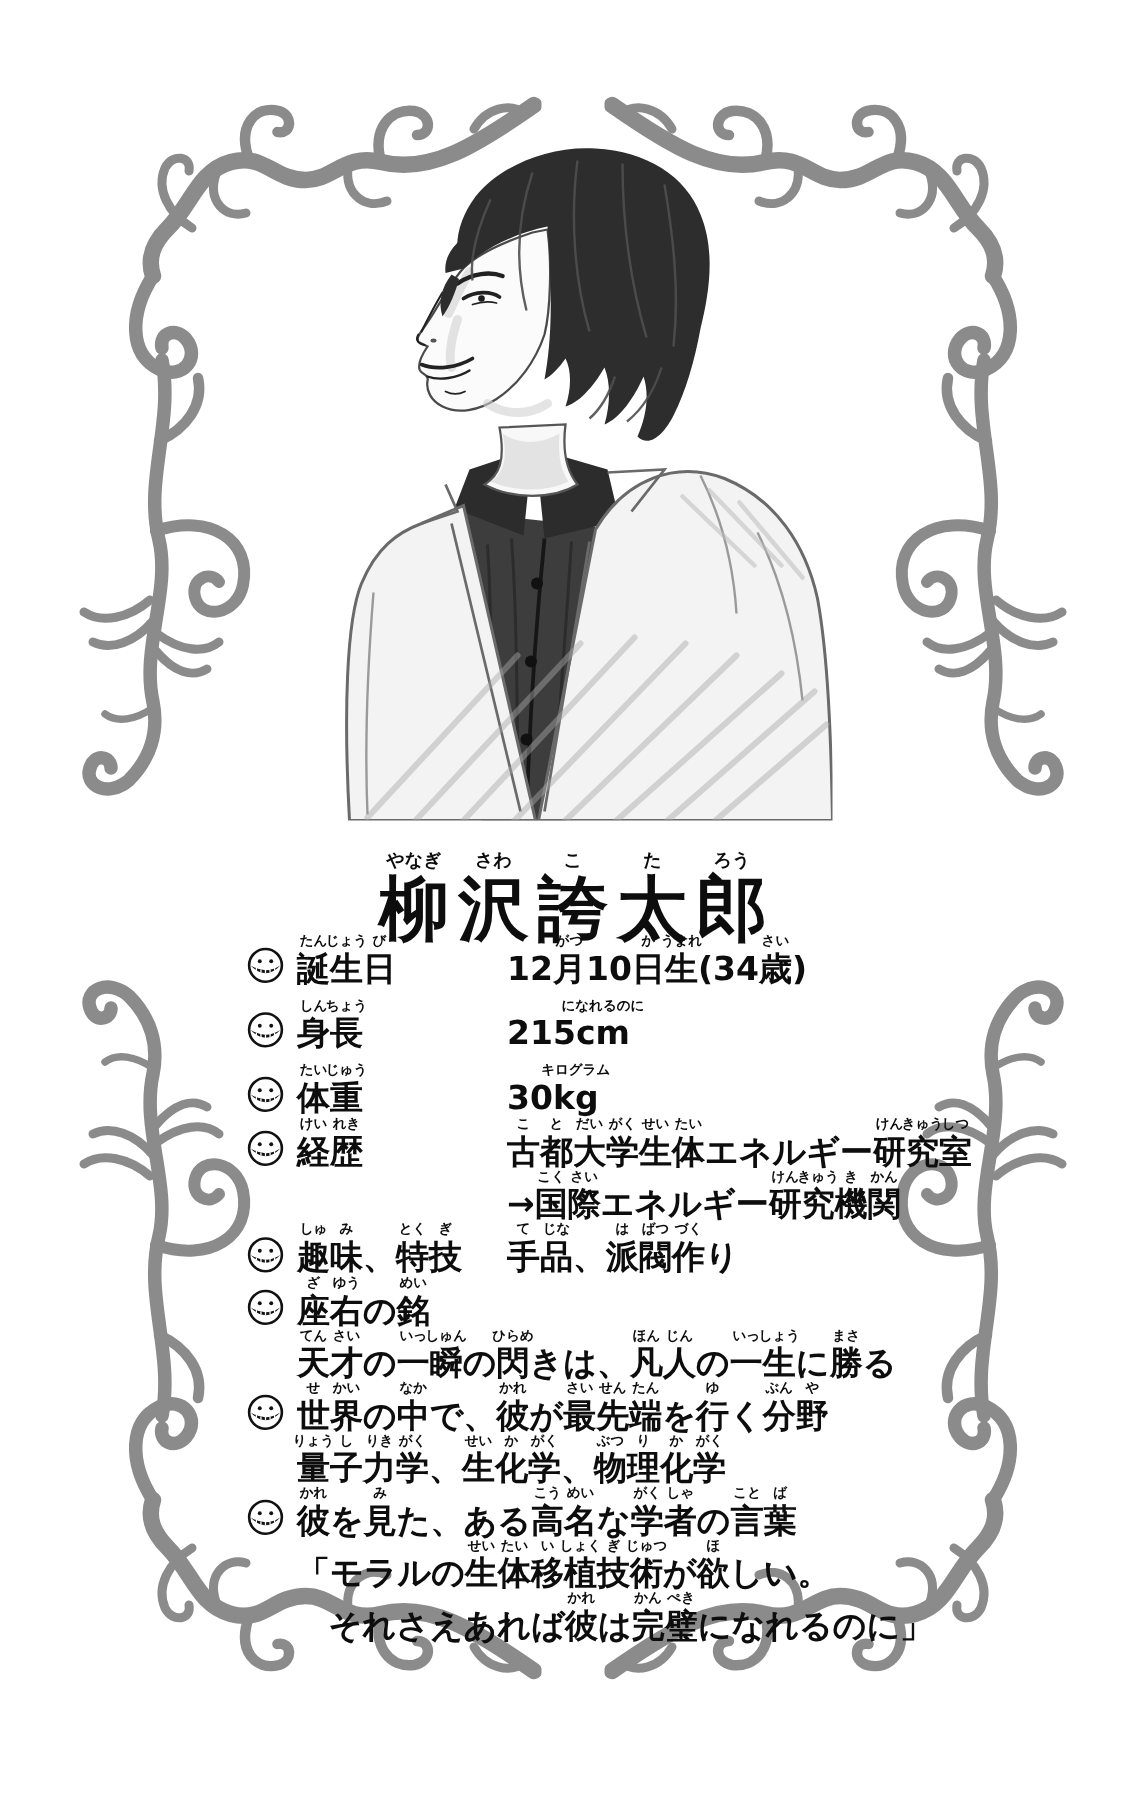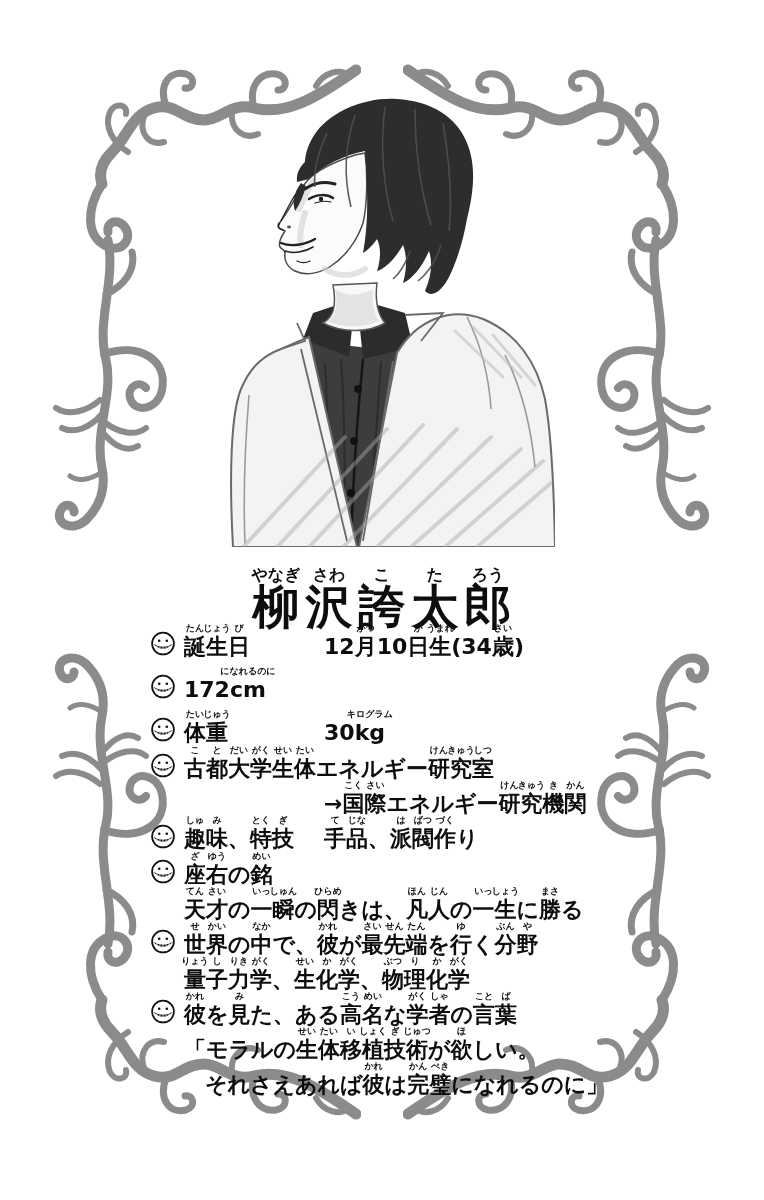--- a/index.html
+++ b/index.html
@@ -16,23 +16,23 @@
   .portrait{position:absolute;left:205px;top:55px;width:350px;height:492px;}
   
   .seg{position:relative;display:inline-block;padding-top:11px;text-align:center;vertical-align:bottom;}
   .seg .rt{position:absolute;top:0;left:50%;transform:translateX(-50%);
            font-size:9px;font-weight:700;line-height:1;white-space:nowrap;letter-spacing:0;}
   .seg .rb{display:block;line-height:1.05;}
   
   .name{position:absolute;left:0;top:546px;width:100%;text-align:center;font-weight:700;white-space:nowrap;}
   .name .seg{padding-top:16px;margin:0 3px;}
   .name .rb{font-family:"DejaVu Serif","Liberation Serif",serif;font-size:47px;line-height:1;}
-  .name .rt{font-size:16px;}
-  
-  .profile{position:absolute;left:150px;top:624px;width:600px;}
+  .name .rt{font-size:12px;}
+  
+  .profile{position:absolute;left:164px;top:624px;width:600px;}
   .line{display:flex;align-items:flex-end;margin-bottom:1px;font-weight:700;font-size:22px;white-space:nowrap;}
   .koro{flex:none;width:26px;height:26px;margin-right:8px;margin-bottom:1px;}
   .koro svg{display:block;width:26px;height:26px;}
   .label{flex:none;width:140px;}
   .indent-value{margin-left:174px;}
   .indent-label{margin-left:34px;}
   .indent-quote{margin-left:55px;}
 </style>
 </head>
 <body>
@@ -206,21 +206,22 @@
     <path d="M3.6,14.6 Q15,26.5 26.4,14.6 Q15,21.8 3.6,14.6 Z" fill="#111"></path>
     <g stroke="#fff" stroke-width="1">
       <line x1="8" y1="16.6" x2="8" y2="18.6"></line>
       <line x1="11.5" y1="17.6" x2="11.5" y2="20"></line>
       <line x1="15" y1="18" x2="15" y2="20.8"></line>
       <line x1="18.5" y1="17.6" x2="18.5" y2="20"></line>
       <line x1="22" y1="16.6" x2="22" y2="18.6"></line>
     </g>
   </svg>
 </span>
-        <span class="value"><span class="seg"><span class="rb">172</span></span><span class="seg"><span class="rt">になれるのに</span><span class="rb">cm</span></span></span>
+        <span class="label"><span class="seg"><span class="rt">しん</span><span class="rb">身</span></span><span class="seg"><span class="rt">ちょう</span><span class="rb">長</span></span></span>
+        <span class="value"><span class="seg"><span class="rb">215</span></span><span class="seg"><span class="rt">になれるのに</span><span class="rb">cm</span></span></span>
       </div>
       <div class="line" style="margin-bottom: 2px;">
         <span class="koro">
   <svg viewBox="0 0 30 30" xmlns="http://www.w3.org/2000/svg">
     <circle cx="15" cy="14.5" r="12.6" fill="#fff" stroke="#111" stroke-width="2"></circle>
     <circle cx="10.6" cy="11.3" r="1.5" fill="#111"></circle>
     <circle cx="19.4" cy="11.3" r="1.5" fill="#111"></circle>
     <path d="M3.6,14.6 Q15,26.5 26.4,14.6 Q15,21.8 3.6,14.6 Z" fill="#111"></path>
     <g stroke="#fff" stroke-width="1">
       <line x1="8" y1="16.6" x2="8" y2="18.6"></line>
@@ -243,20 +244,21 @@
     <path d="M3.6,14.6 Q15,26.5 26.4,14.6 Q15,21.8 3.6,14.6 Z" fill="#111"></path>
     <g stroke="#fff" stroke-width="1">
       <line x1="8" y1="16.6" x2="8" y2="18.6"></line>
       <line x1="11.5" y1="17.6" x2="11.5" y2="20"></line>
       <line x1="15" y1="18" x2="15" y2="20.8"></line>
       <line x1="18.5" y1="17.6" x2="18.5" y2="20"></line>
       <line x1="22" y1="16.6" x2="22" y2="18.6"></line>
     </g>
   </svg>
 </span>
+        <span class="label"><span class="seg"><span class="rt">けい</span><span class="rb">経</span></span><span class="seg"><span class="rt">れき</span><span class="rb">歴</span></span></span>
         <span class="value"><span class="seg"><span class="rt">こ</span><span class="rb">古</span></span><span class="seg"><span class="rt">と</span><span class="rb">都</span></span><span class="seg"><span class="rt">だい</span><span class="rb">大</span></span><span class="seg"><span class="rt">がく</span><span class="rb">学</span></span><span class="seg"><span class="rt">せい</span><span class="rb">生</span></span><span class="seg"><span class="rt">たい</span><span class="rb">体</span></span><span class="seg"><span class="rb">エネルギー</span></span><span class="seg"><span class="rt">けん</span><span class="rb">研</span></span><span class="seg"><span class="rt">きゅう</span><span class="rb">究</span></span><span class="seg"><span class="rt">しつ</span><span class="rb">室</span></span></span>
       </div>
       <div class="line indent-value">
         <span class="value"><span class="seg"><span class="rb">→</span></span><span class="seg"><span class="rt">こく</span><span class="rb">国</span></span><span class="seg"><span class="rt">さい</span><span class="rb">際</span></span><span class="seg"><span class="rb">エネルギー</span></span><span class="seg"><span class="rt">けん</span><span class="rb">研</span></span><span class="seg"><span class="rt">きゅう</span><span class="rb">究</span></span><span class="seg"><span class="rt">き</span><span class="rb">機</span></span><span class="seg"><span class="rt">かん</span><span class="rb">関</span></span></span>
       </div>
       <div class="line">
         <span class="koro">
   <svg viewBox="0 0 30 30" xmlns="http://www.w3.org/2000/svg">
     <circle cx="15" cy="14.5" r="12.6" fill="#fff" stroke="#111" stroke-width="2"></circle>
     <circle cx="10.6" cy="11.3" r="1.5" fill="#111"></circle>

